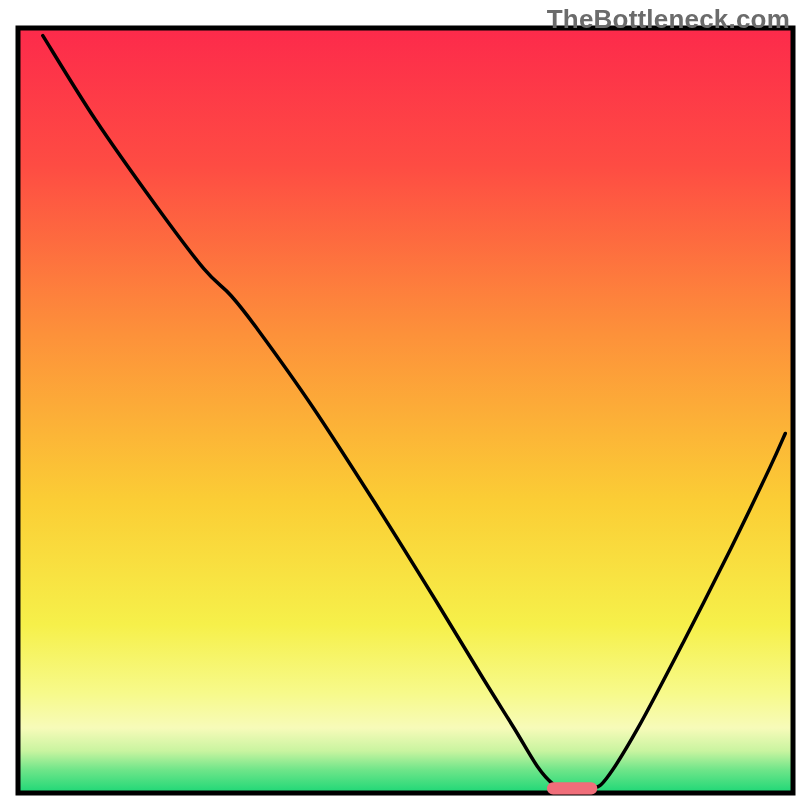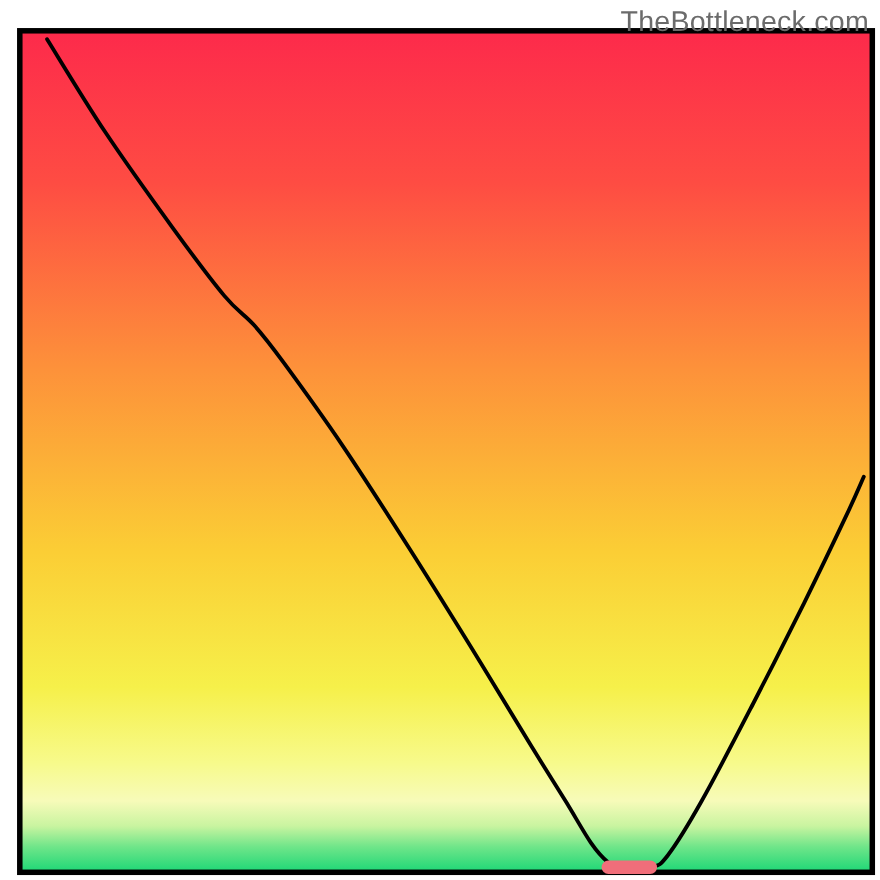--- a/index.html
+++ b/index.html
@@ -14,21 +14,21 @@
   .stage {
     position: relative;
     width: 800px;
     height: 800px;
   }
   .watermark {
     position: absolute;
     top: 4px;
     right: 10px;
     font-size: 26px;
-    font-weight: 400;
+    font-weight: 700;
     color: #6b6b6b;
     letter-spacing: 0.2px;
     user-select: none;
   }
   svg { display: block; }
 </style>
 </head>
 <body>
 
 <div class="stage">

